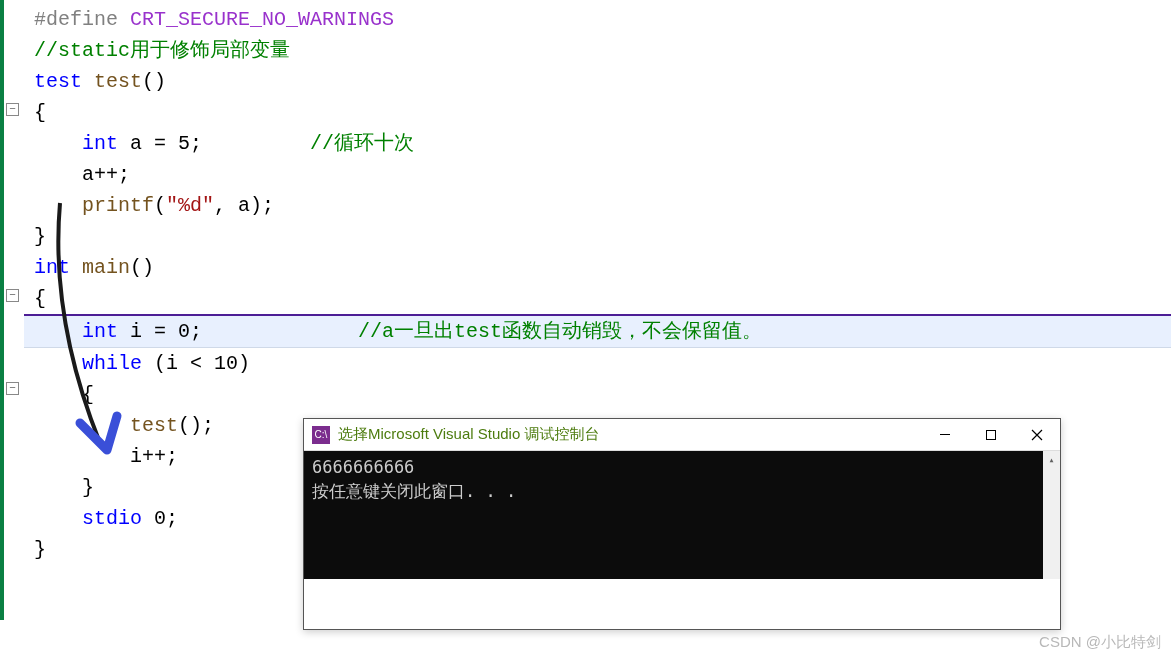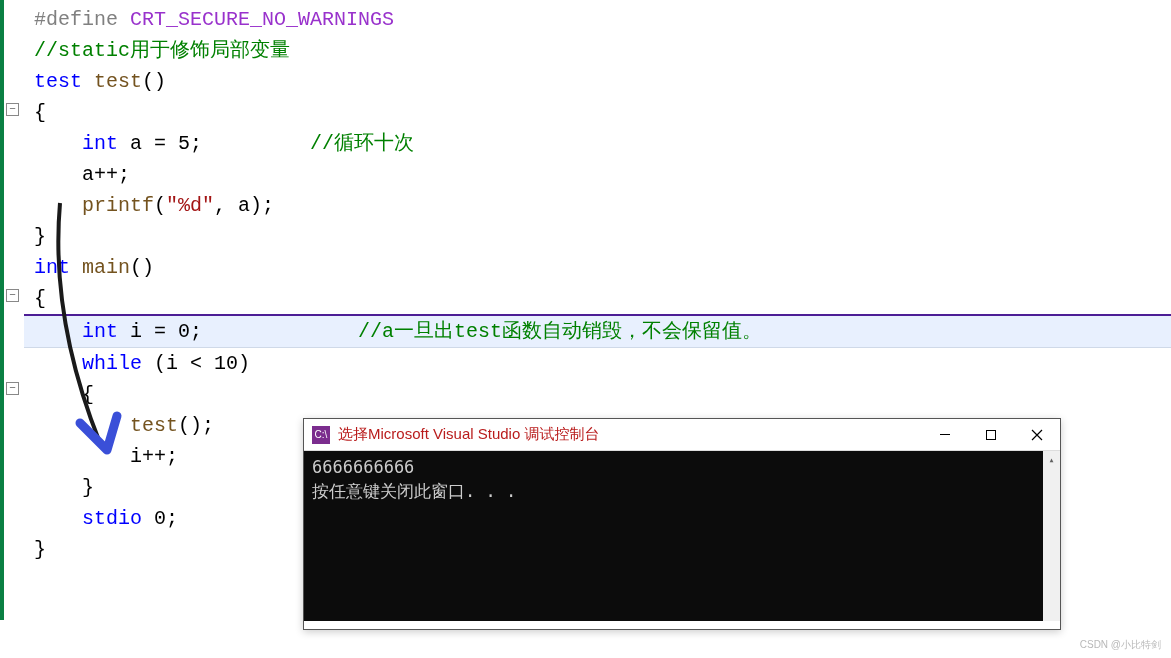--- a/index.html
+++ b/index.html
@@ -81,39 +81,39 @@
       color: #fff;
       font-size: 10px;
       text-align: center;
       line-height: 18px;
       font-family: sans-serif;
     }
     .titlebar-text {
       flex: 1;
       font-family: 'Microsoft YaHei', sans-serif;
       font-size: 15px;
-      color: #b91c1c;
+      color: #4d7c0f;
     }
     .titlebar-btn {
       width: 46px;
       height: 32px;
       display: flex;
       align-items: center;
       justify-content: center;
       font-family: sans-serif;
       color: #000;
       cursor: pointer;
     }
     .console-body {
       background: #0c0c0c;
       color: #cccccc;
       font-family: 'NSimSun', 'Consolas', monospace;
       font-size: 17px;
       padding: 4px 8px;
-      height: 170px;
+      height: 128px;
       position: relative;
       line-height: 24px;
     }
     .console-scrollbar {
       position: absolute;
       right: 0;
       top: 0;
       bottom: 0;
       width: 17px;
       background: #f0f0f0;
@@ -129,21 +129,21 @@
       text-align: center;
       line-height: 17px;
     }
     .scroll-arrow.up { top: 0; }
     .watermark {
       position: absolute;
       right: 10px;
       bottom: 6px;
       font-family: 'Microsoft YaHei', sans-serif;
       color: #b8b8b8;
-      font-size: 10px;
+      font-size: 15px;
     }
     .arrow-svg {
       position: absolute;
       left: 45px;
       top: 198px;
       pointer-events: none;
     }
   </style>
 </head>
 <body>

